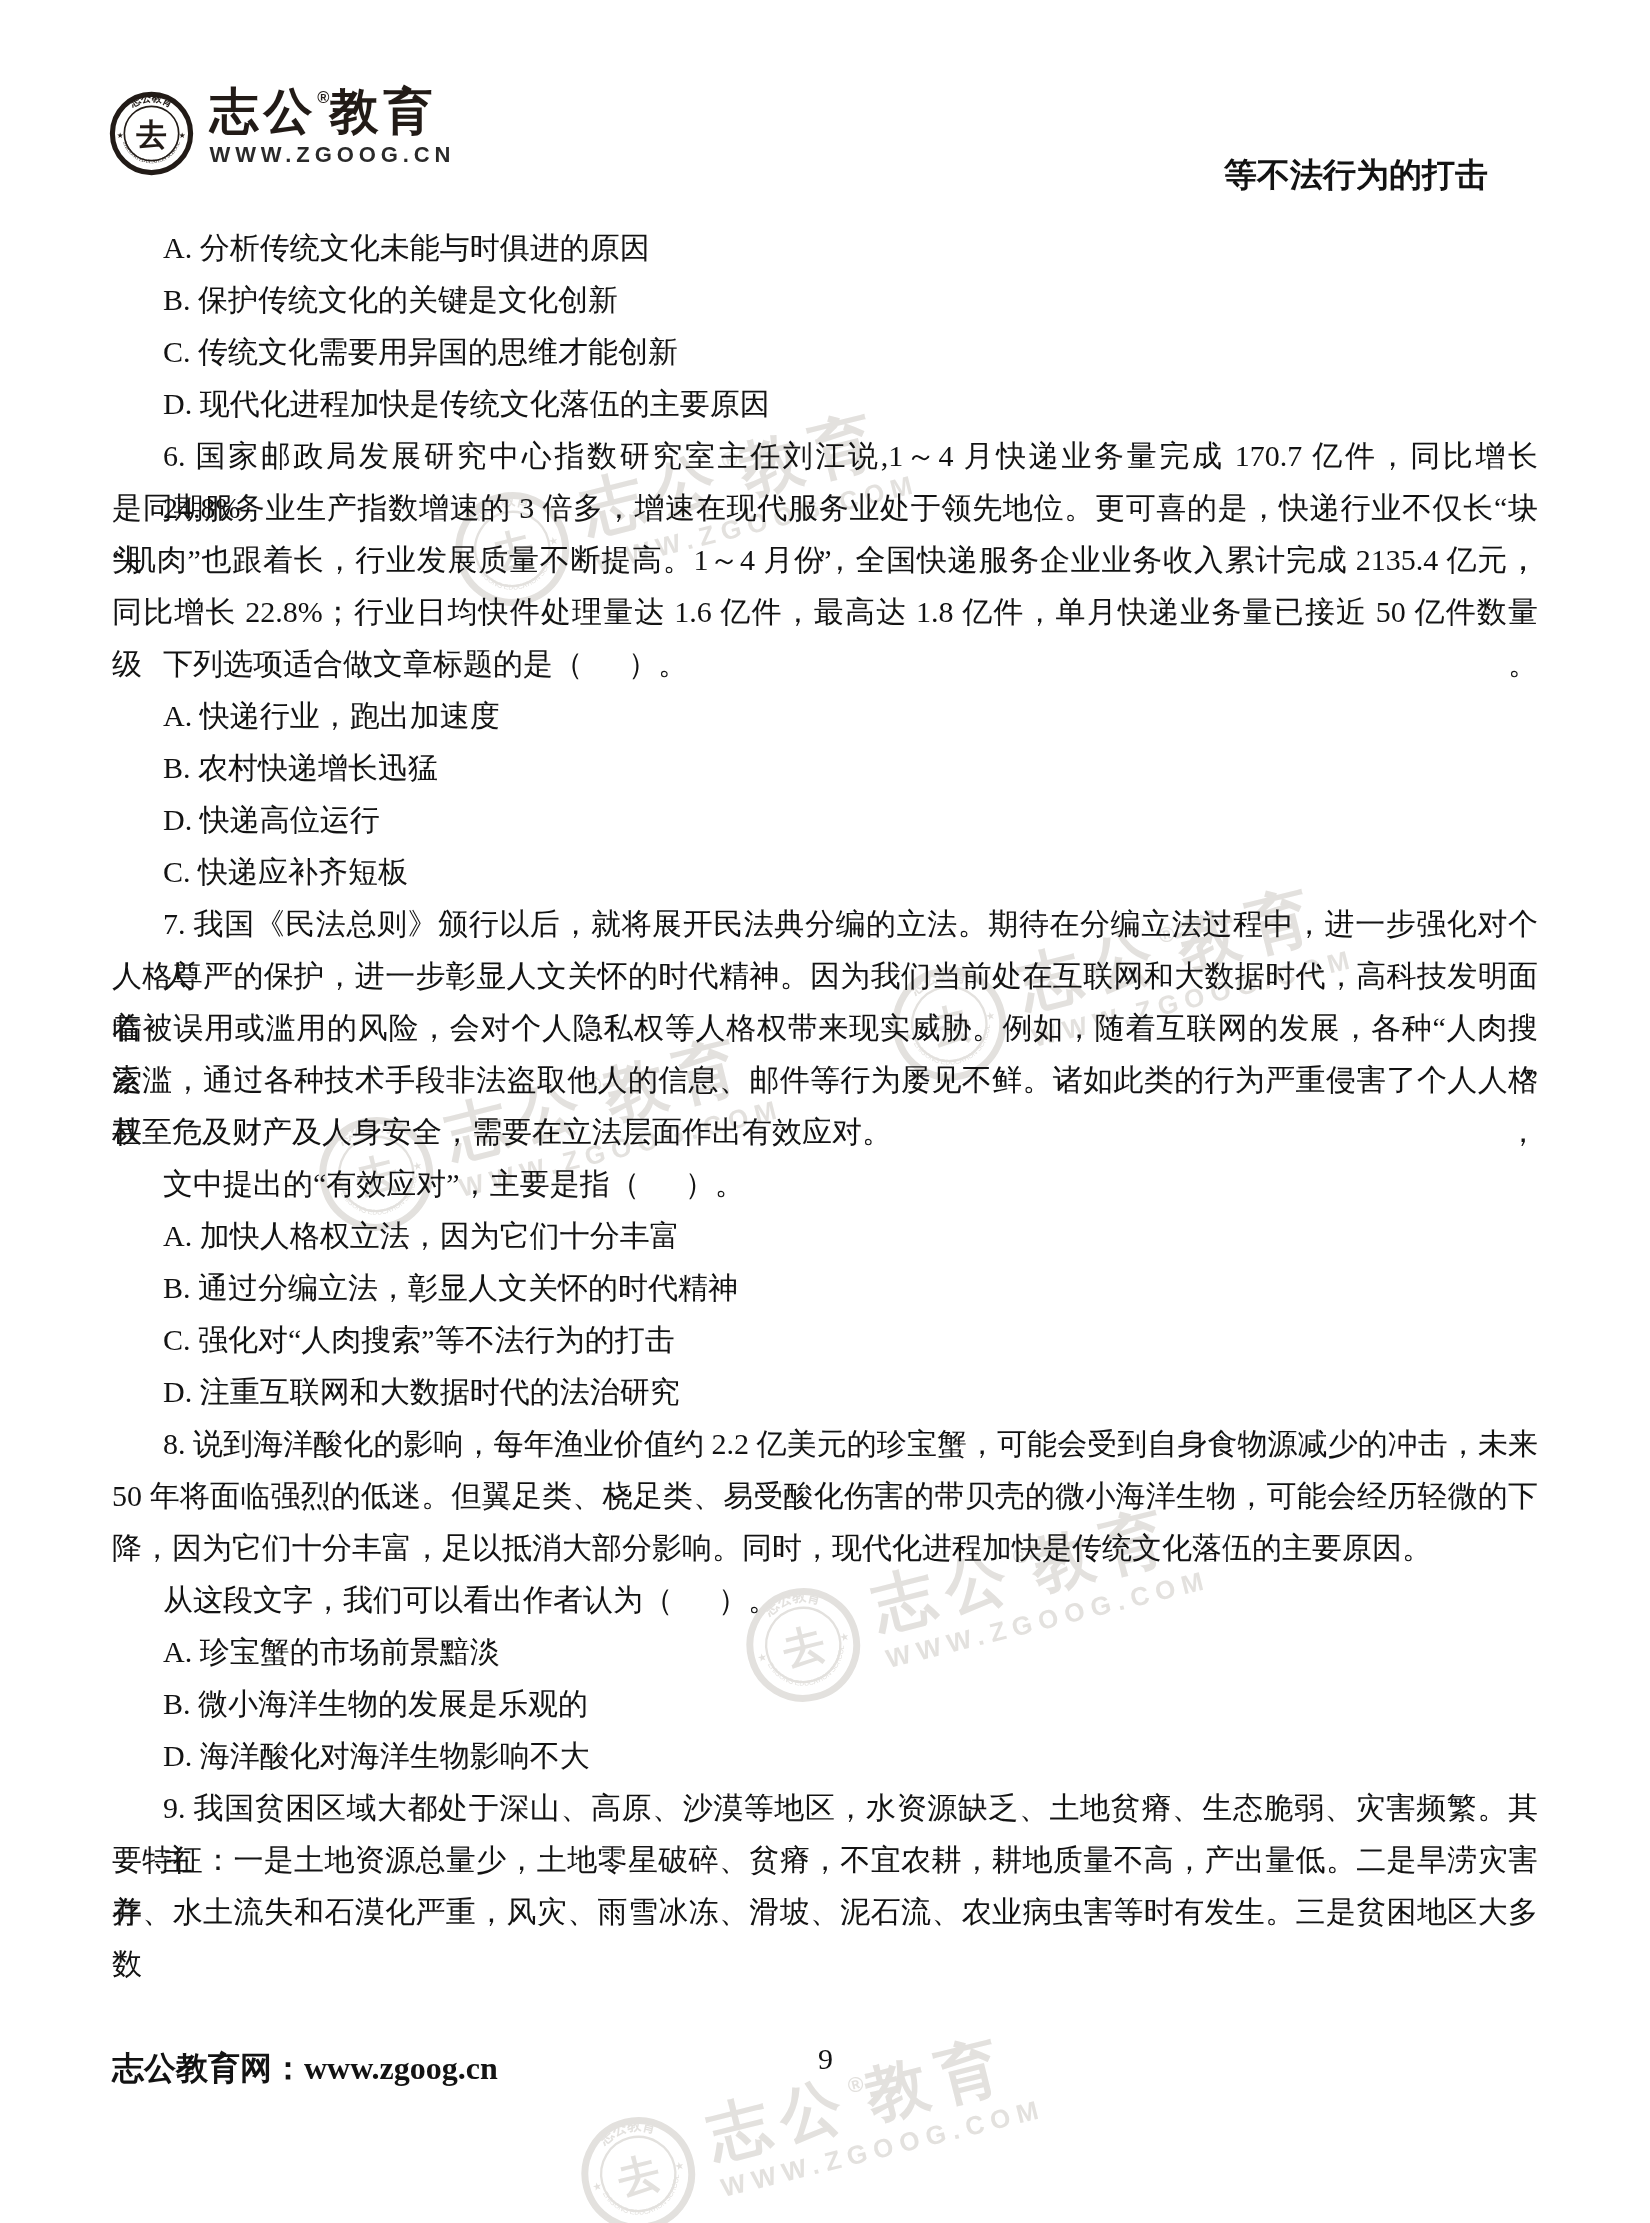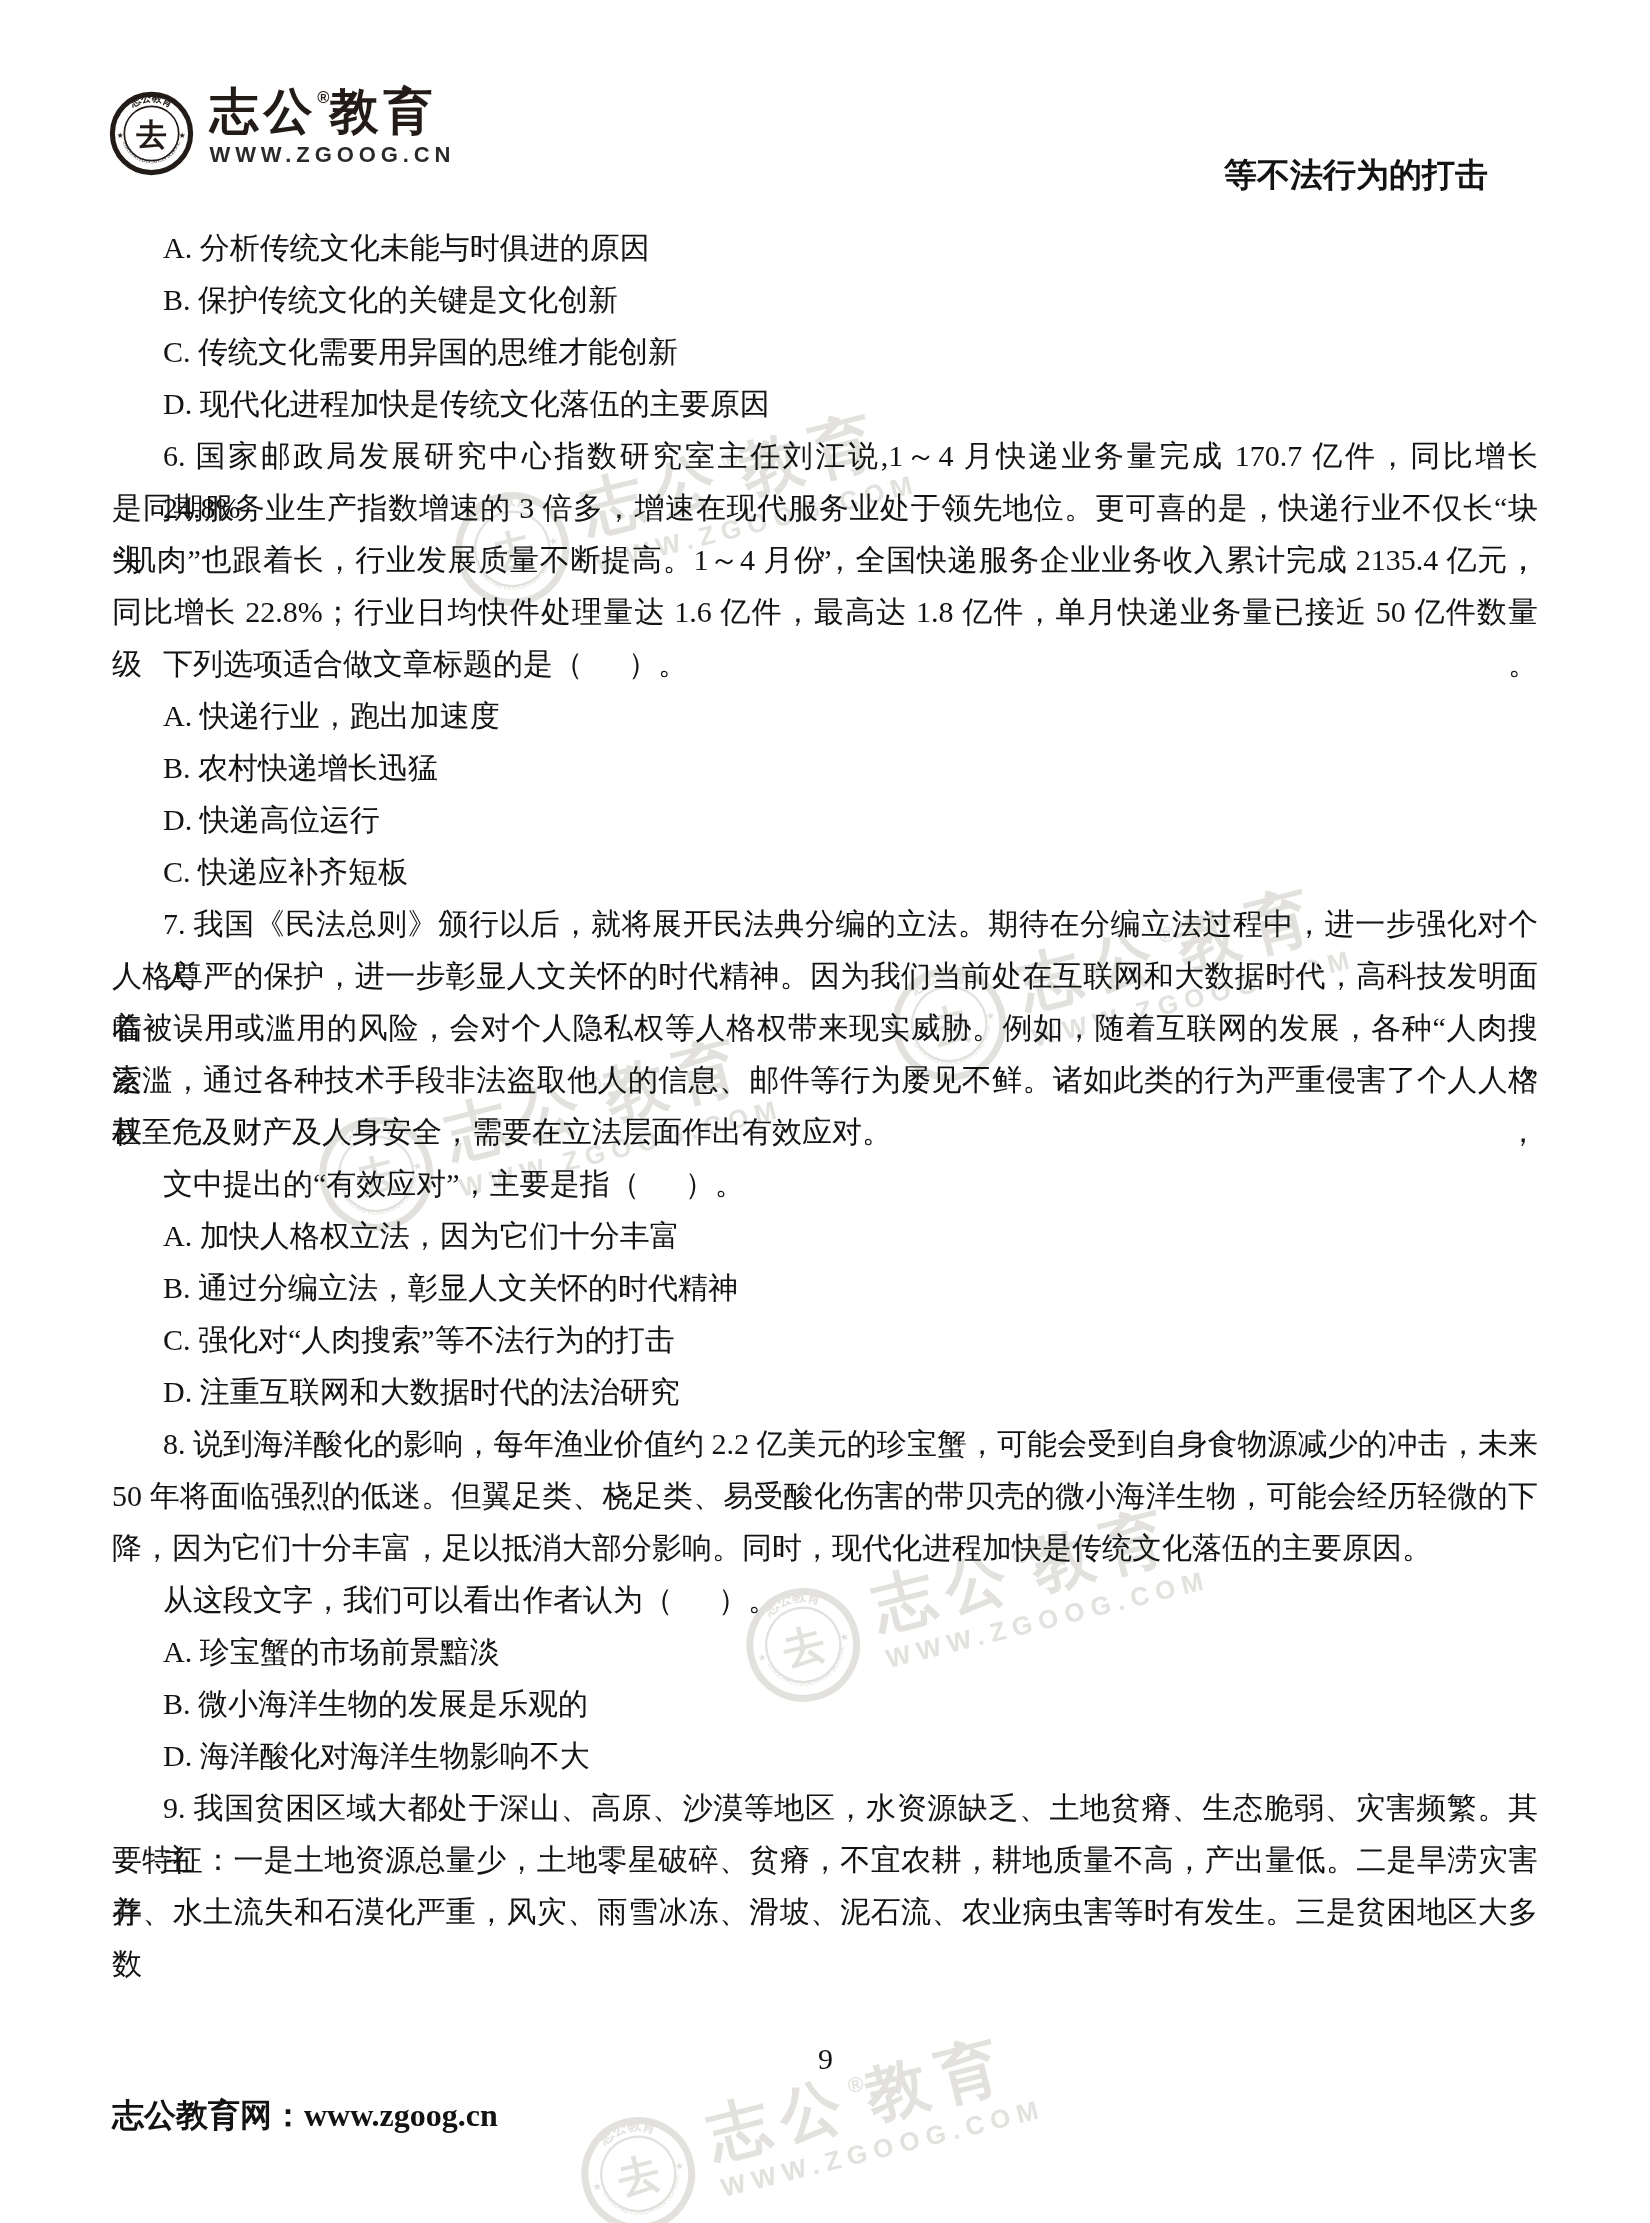--- a/index.html
+++ b/index.html
@@ -32,21 +32,21 @@
   .brand{font-size:49px;font-weight:800;letter-spacing:4.9px;line-height:1.1;white-space:nowrap;}
   .brand .reg{font-size:16.5px;vertical-align:25px;letter-spacing:0;}
   .logo-site{font-size:22px;letter-spacing:4.9px;font-weight:700;margin-top:2.9px;color:#2a2a2a;white-space:nowrap;}
   .slogan{position:absolute;top:153px;right:163px;font-size:33px;font-weight:bold;z-index:2;white-space:nowrap;}
   
   .content{position:absolute;left:112px;top:222px;width:1426px;z-index:1;}
   .line{height:52px;line-height:52px;font-size:30px;white-space:pre;}
   .line.indent{padding-left:51px;}
   .line.fill{white-space:normal;text-align:justify;text-align-last:justify;}
   
-  .footer-site{position:absolute;left:112px;top:2047px;font-size:32px;font-weight:bold;z-index:2;white-space:nowrap;margin-top:47px;}
+  .footer-site{position:absolute;left:112px;top:2047px;font-size:32px;font-weight:bold;z-index:2;white-space:nowrap;}
   .page-num{position:absolute;left:0;right:0;top:2042px;text-align:center;font-size:30px;z-index:2;}
 </style>
 </head>
 <body>
 
 <svg width="0" height="0" style="position:absolute" aria-hidden="true">
   <defs>
     <g id="seal-def">
       <circle cx="50" cy="50" r="46" fill="none" stroke="currentColor" stroke-width="6"></circle>
       <circle cx="50" cy="50" r="32" fill="none" stroke="currentColor" stroke-width="2"></circle>

